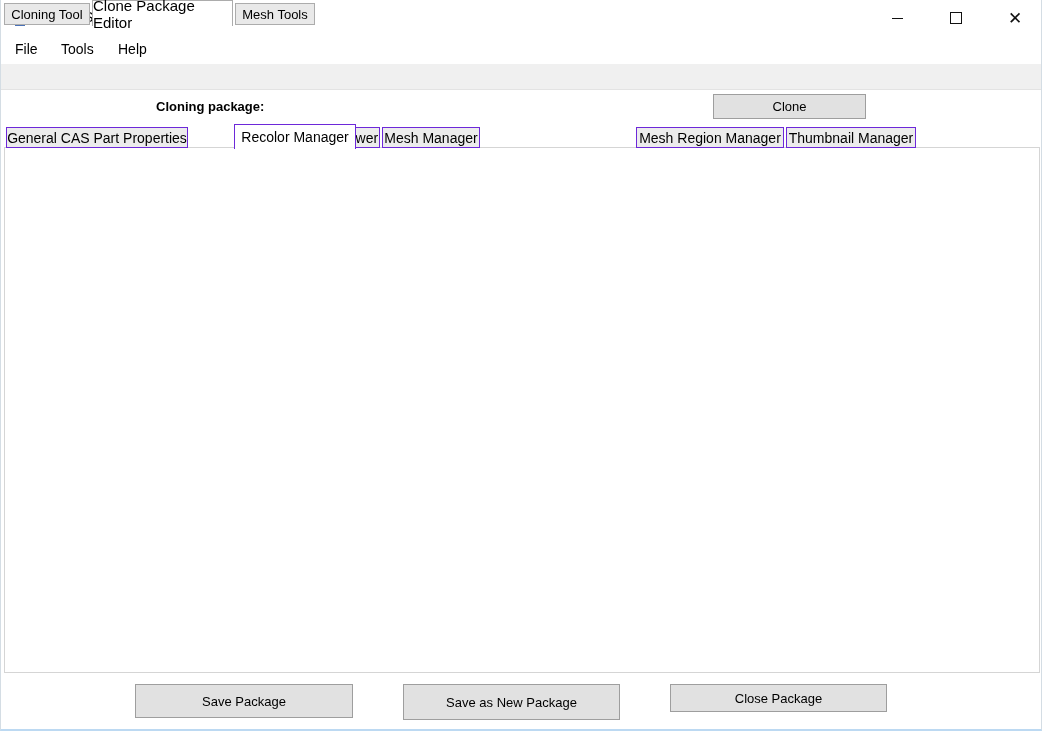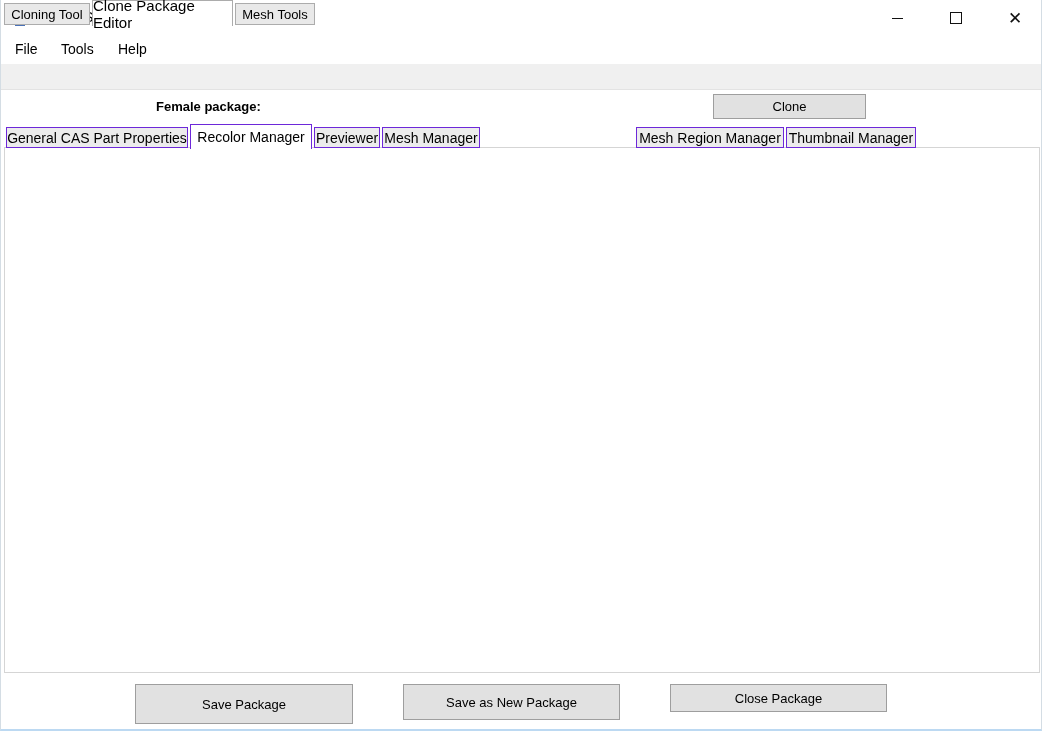--- a/index.html
+++ b/index.html
@@ -22,21 +22,21 @@
   .menubar{position:absolute;left:0;top:36px;width:100%;height:28px;background:#ffffff;}
   .menu-item{position:absolute;top:5px;font-size:14px;color:#000;}
   
   .maintabstrip{position:absolute;left:0;top:64px;width:100%;height:25px;background:#f0f0f0;border-bottom:1px solid #e3e3e3;}
   .mtab{position:absolute;box-sizing:border-box;display:flex;align-items:center;justify-content:center;
         font-size:13px;background:#e9e9e9;border:1px solid #acacac;height:22px;top:3px;}
   .mtab.sel{background:#ffffff;border-bottom:none;height:26px;top:0;z-index:3;font-size:15px;}
   
   .itab{position:absolute;box-sizing:border-box;display:flex;align-items:center;justify-content:center;
         font-size:14px;background:#ececec;border:1px solid #6d28d9;height:21px;top:127px;z-index:2;}
-  .itab.sel{background:#ffffff;border-bottom:none;height:25px;top:124px;z-index:4;}
+  .itab.sel{background:#ffffff;border-bottom:none;height:25px;top:124px;z-index:4;margin-left:44px;}
   .tabpage{position:absolute;left:3px;top:147px;width:1036px;height:526px;background:#ffffff;border:1px solid #d5d5d5;box-sizing:border-box;z-index:1;}
   
   .grid{position:absolute;border:2px solid #1c1c1c;box-sizing:border-box;}
   .gcell{position:absolute;box-sizing:border-box;font-size:13px;display:flex;align-items:center;background:#fff;
          border-right:1px solid #cfcfcf;border-bottom:1px solid #cfcfcf;}
   .combo{position:absolute;background:#e0e0e0;border:1px solid #a6a6a6;box-sizing:border-box;display:flex;align-items:center;
          font-size:13px;padding-left:5px;}
   .combo .chev{margin-left:auto;width:17px;align-self:stretch;display:flex;align-items:center;justify-content:center;
                color:#555;font-size:9px;border-left:1px solid #c9c9c9;}
   .combo.focused{border:2px solid #5e9ed6;}
@@ -74,21 +74,21 @@
     <span class="menu-item" style="left:14px">File</span>
     <span class="menu-item" style="left:60px">Tools</span>
     <span class="menu-item" style="left:117px">Help</span>
   </div>
 
   <div class="maintabstrip"></div>
   <div class="mtab" style="left:3px;width:86px">Cloning Tool</div>
   <div class="mtab sel" style="left:91px;width:141px">Clone Package Editor</div>
   <div class="mtab" style="left:234px;width:80px">Mesh Tools</div>
 
-  <span class="lbl abs" style="left:155px;top:99px;font-weight:bold">Female package:</span>
+  <span class="lbl abs" style="left:155px;top:99px;font-weight:bold">Cloning package:</span>
   <div class="btn abs" style="left:712px;top:94px;width:153px;height:25px">Clone</div>
 
   <div class="tabpage"></div>
   <div class="itab" style="left:5px;width:182px">General CAS Part Properties</div>
   <div class="itab sel" style="left:189px;width:122px">Recolor Manager</div>
   <div class="itab" style="left:313px;width:66px">Previewer</div>
   <div class="itab" style="left:381px;width:98px">Mesh Manager</div>
   <div class="itab" style="left:635px;width:148px">Mesh Region Manager</div>
   <div class="itab" style="left:785px;width:130px">Thumbnail Manager</div>
 
@@ -225,17 +225,17 @@
   <div class="checkbox" style="left:659px;top:568px"></div>
   <span class="lbl abs" style="left:682px;top:569px">Enabled for Nude Male</span>
   <div class="checkbox" style="left:659px;top:591px"></div>
   <span class="lbl abs" style="left:682px;top:592px">Enabled for Nude Female</span>
 
   <div class="btn abs" style="left:897px;top:597px;width:106px;height:30px">Add Color</div>
 
   <div class="btn abs" style="left:578px;top:632px;width:158px;height:31px">Commit Changes</div>
   <div class="btn abs" style="left:746px;top:632px;width:158px;height:31px">Discard Changes</div>
 
-  <div class="btn abs" style="left:134px;top:684px;width:218px;height:40px">Save Package</div>
+  <div class="btn abs" style="left:134px;top:684px;width:218px;height:34px">Save Package</div>
   <div class="btn abs" style="left:402px;top:684px;width:217px;height:36px">Save as New Package</div>
   <div class="btn abs" style="left:669px;top:684px;width:217px;height:28px">Close Package</div>
 
 </div>
 
 </body></html>

